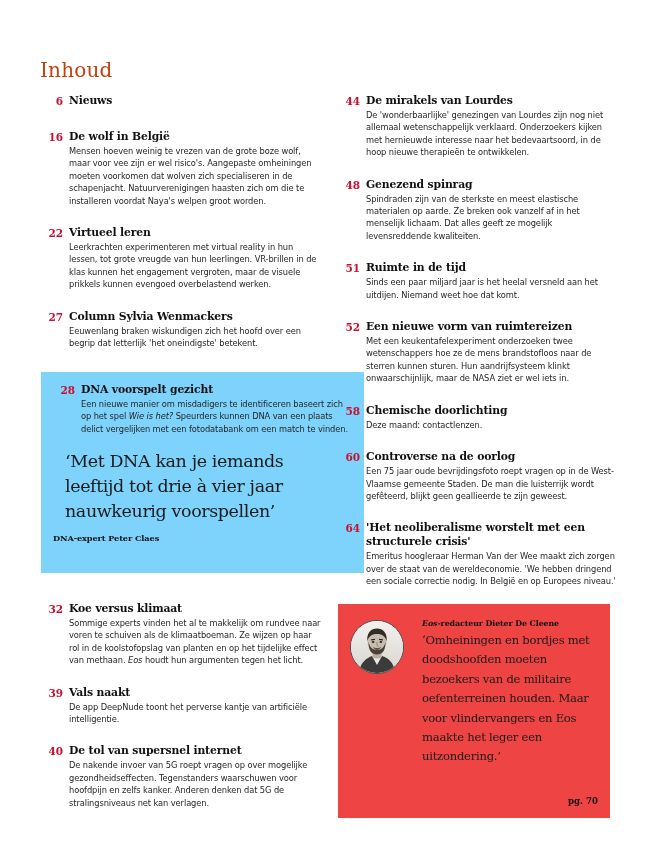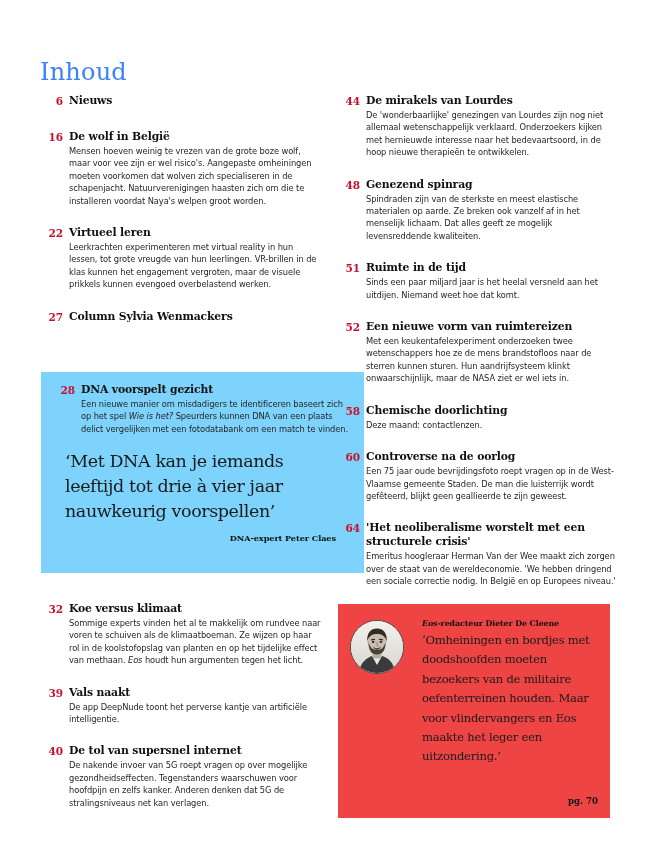--- a/index.html
+++ b/index.html
@@ -21,24 +21,24 @@
     inset: 0;
     background: #ffffff;
   }
 
   
   .masthead {
     position: absolute;
     left: 40px;
     top: 58px;
     font-family: "DejaVu Serif", serif;
-    font-size: 24px;
+    font-size: 20px;
     font-weight: 400;
     letter-spacing: 0.2px;
-    color: #3b82f6;
+    color: #c2410c;
   }
 
   
   .col {
     position: absolute;
     top: 94px;
     width: 280px;
   }
   .col-left  { left: 41px; }
   .col-right { left: 338px; }
@@ -104,21 +104,21 @@
     line-height: 25px;
     color: #1a1a1a;
     margin: 14px 0 0 0;
     padding: 0 4px 0 12px;
     letter-spacing: -0.4px;
   }
   .attrib {
     font-family: "DejaVu Serif", serif;
     font-weight: 700;
     font-size: 8.2px;
-    text-align: right;
+    text-align: left;
     color: #111111;
     margin: 9px 14px 0 0;
     letter-spacing: -0.1px;
   }
 
   
   .editor-box {
     position: absolute;
     left: 338px;
     top: 604px;
@@ -200,20 +200,21 @@
 
     <div class="entry">
       <span class="num">22</span>
       <p class="title">Virtueel leren</p>
       <p class="desc">Leerkrachten experimenteren met virtual reality in hun lessen, tot grote vreugde van hun leerlingen. VR-brillen in de klas kunnen het engagement vergroten, maar de visuele prikkels kunnen evengoed overbelastend werken.</p>
     </div>
 
     <div class="entry">
       <span class="num">27</span>
       <p class="title">Column Sylvia Wenmackers</p>
+      <p class="desc">Eeuwenlang braken wiskundigen zich het hoofd over een begrip dat letterlijk 'het oneindigste' betekent.</p>
     </div>
 
   </div>
 
   <div class="feature-box">
     <div class="feature-inner">
       <div class="entry">
         <span class="num">28</span>
         <p class="title">DNA voorspelt gezicht</p>
         <p class="desc">

